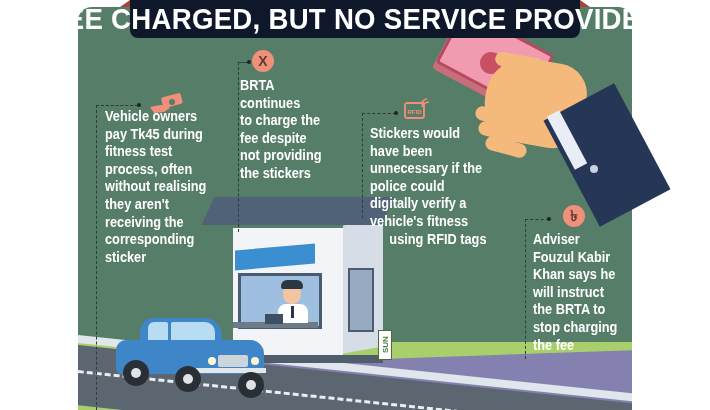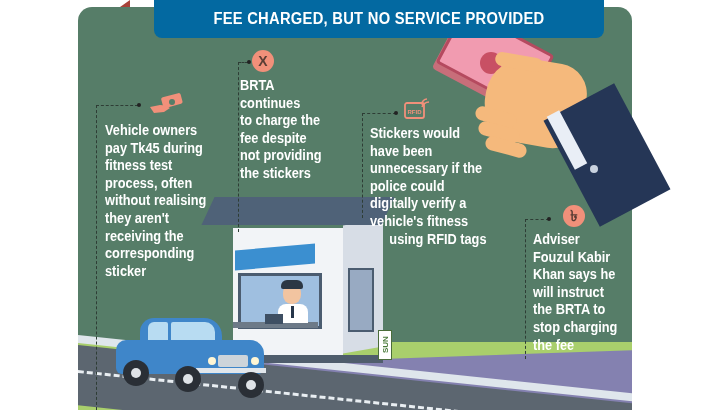--- a/index.html
+++ b/index.html
@@ -11,25 +11,25 @@
     position:absolute; left:78px; top:7px; width:554px; height:410px;
     background:#567d68; border-radius:14px 14px 0 0; overflow:hidden;
   }
   .banner-fold-l, .banner-fold-r {
     position:absolute; top:0; width:0; height:0;
   }
   .banner-fold-l { left:120px; border-left:10px solid transparent; border-bottom:7px solid #a8433a; }
   .banner-fold-r { left:580px; border-right:10px solid transparent; border-bottom:7px solid #a8433a; }
   .banner {
     position:absolute; left:130px; top:0; width:450px; height:38px;
-    background:#0369a1; border-radius:0 0 8px 8px;
-    color:#fff; font-weight:bold; font-size:16px; letter-spacing:0.3px;
+    background:#0f172a; border-radius:0 0 8px 8px;
+    color:#fff; font-weight:bold; font-size:30px; letter-spacing:0.3px;
     display:flex; align-items:center; justify-content:center;
     font-family: "Liberation Sans Narrow","Liberation Sans", sans-serif;
-    transform-origin:center; z-index:5;margin-left:24px;
+    transform-origin:center; z-index:5;
   }
   .banner span { display:inline-block; transform:scaleX(0.92); white-space:nowrap; }
   .txt {
     position:absolute; color:#ffffff; font-weight:bold; font-size:14.5px; line-height:17.6px;
     font-family: "Liberation Sans", sans-serif; z-index:4;
   }
   .txt span { display:block; white-space:nowrap; transform:scaleX(0.88); transform-origin:left; }
   .dash-v { position:absolute; border-left:1.5px dashed #2e3d35; z-index:3; }
   .dash-h { position:absolute; border-top:1.5px dashed #2e3d35; z-index:3; }
   .dot { position:absolute; width:4px; height:4px; background:#222; border-radius:50%; z-index:3; }
@@ -103,21 +103,21 @@
 <div class="dash-v" style="left:96px;top:105px;height:305px;"></div>
 <div class="dash-h" style="left:96px;top:105px;width:42px;"></div>
 <div class="dot" style="left:137px;top:103px;"></div>
 <div style="position:absolute;left:148px;top:93px;width:38px;height:22px;z-index:4;">
   <svg width="38" height="22" viewBox="0 0 38 22">
     <rect x="14" y="2" width="20" height="11" rx="2" fill="#f1907a" transform="rotate(-15 24 8)"></rect>
     <circle cx="24" cy="9" r="3" fill="#567d68"></circle>
     <path d="M2 14 L12 12 Q18 12 22 15 L16 19 L6 20 Z" fill="#f1907a"></path>
   </svg>
 </div>
-<div class="txt" style="left:105px;top:122px;">
+<div class="txt" style="left:105px;top:108px;">
   <span>Vehicle owners</span>
   <span>pay Tk45 during</span>
   <span>fitness test</span>
   <span>process, often</span>
   <span>without realising</span>
   <span>they aren't</span>
   <span>receiving the</span>
   <span>corresponding</span>
   <span>sticker</span>
 </div>

